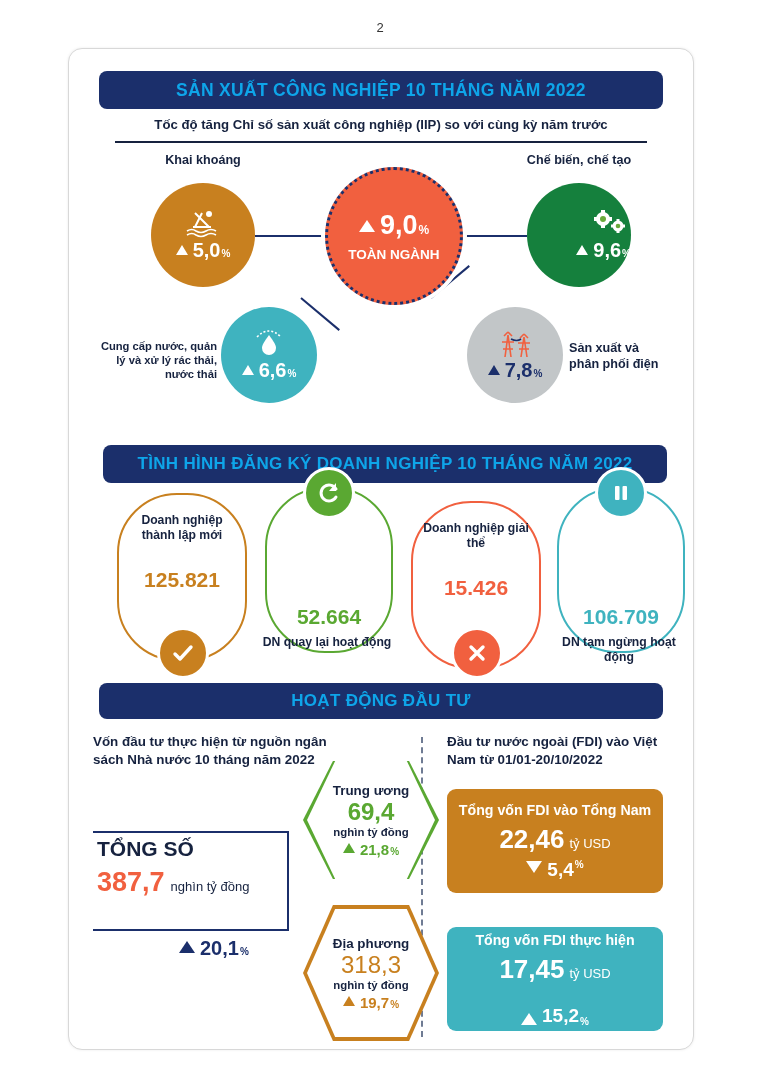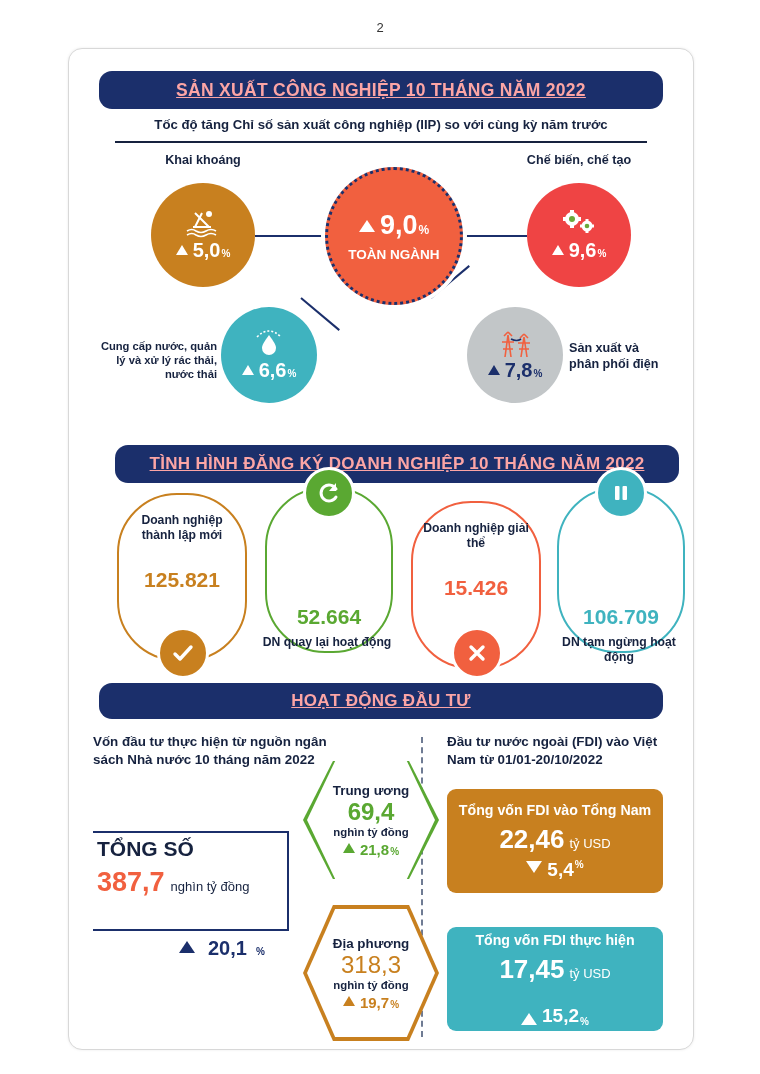--- a/index.html
+++ b/index.html
@@ -31,31 +31,30 @@
     width: 624px;
     height: 1000px;
     border: 1px solid #d8d8d8;
     border-radius: 14px;
     background: #fff;
     box-shadow: 0 0 3px rgba(0,0,0,0.08);
   }
   .banner {
     position: absolute;
     background: #1b2f6b;
-    color: #fca5a5;
-    border-radius: 13px;
+    color: #0ea5e9;
+    border-radius: 8px;
     display: flex;
     align-items: center;
     justify-content: center;
     font-weight: bold;
     letter-spacing: 0.3px;
-    text-decoration: underline;
   }
   #banner-iip { left: 30px; top: 22px; width: 564px; height: 38px; font-size: 17.5px; }
-  #banner-dn  { left: 46px; top: 396px; width: 564px; height: 38px; font-size: 17px; }
+  #banner-dn  { left: 34px; top: 396px; width: 564px; height: 38px; font-size: 17px; }
   #banner-dt  { left: 30px; top: 634px; width: 564px; height: 36px; font-size: 17px; }
 
   .subtitle {
     position: absolute;
     left: 46px;
     top: 68px;
     width: 532px;
     text-align: center;
     font-size: 13.2px;
     font-weight: bold;
@@ -97,21 +96,21 @@
 
   #circle-main {
     left: 256px; top: 118px; width: 132px; height: 132px;
     background: #f1603f;
     border: 3px dotted #1b2f6b;
     box-shadow: 0 0 0 4px #fff;
   }
   #circle-main .label-main { font-size: 13.5px; font-weight: bold; margin-top: 6px; }
 
   #circle-mining { left: 82px; top: 134px; width: 104px; height: 104px; background: #c8801f; }
-  #circle-manu   { left: 458px; top: 134px; width: 104px; height: 104px; background: #ef4444; }
+  #circle-manu   { left: 458px; top: 134px; width: 104px; height: 104px; background: #15803d; align-items: flex-end; }
   #circle-water  { left: 152px; top: 258px; width: 96px; height: 96px; background: #3fb3bf; }
   #circle-elec   { left: 398px; top: 258px; width: 96px; height: 96px; background: #c2c6c8; color: #1b2f6b;}
 
   .cap {
     position: absolute;
     font-size: 12.6px;
     font-weight: bold;
     color: #16223f;
     line-height: 1.25;
   }
@@ -312,21 +311,21 @@
   <div class="inv-title" style="left:378px; top:684px; width:240px;">Đầu tư nước ngoài (FDI) vào Việt Nam từ 01/01-20/10/2022</div>
 
   <div class="connector" style="left:24px; top:782px; width:196px; height:2px;"></div>
   <div class="connector" style="left:24px; top:880px; width:196px; height:2px;"></div>
   <div class="connector" style="left:218px; top:782px; width:2px; height:100px;"></div>
   <div style="position:absolute; left:28px; top:788px; font-size:21px; font-weight:bold; color:#16223f;">TỔNG SỐ</div>
   <div style="position:absolute; left:28px; top:818px; display:flex; align-items:baseline;">
     <span style="font-size:27px; font-weight:bold; color:#f1603f;">387,7</span>
     <span class="unit" style="margin-left:6px; color:#16223f;">nghìn tỷ đồng</span>
   </div>
-  <div style="position:absolute; left:110px; top:888px; display:flex; align-items:baseline;gap:8px;">
+  <div style="position:absolute; left:110px; top:888px; display:flex; align-items:baseline;">
     <span class="tri-up navy"></span>
     <span style="font-size:20px; font-weight:bold; color:#1b2f6b;">20,1</span>
       <span class="pct-sm" style="color:#1b2f6b;">%</span>
   </div>
 
   <div class="hexbox" style="left:234px; top:712px; width:136px; height:118px;">
     <div class="inner" style="background:#5aa832;">
       <div style="width:128px; height:132px; clip-path: polygon(22% 0%, 78% 0%, 100% 50%, 78% 100%, 22% 100%, 0% 50%); background:#fff; display:flex; flex-direction:column; align-items:center; justify-content:center;">
         <div style="font-size:13.4px; font-weight:bold; color:#16223f;">Trung ương</div>
         <div style="font-size:24px; font-weight:bold; color:#5aa832;">69,4</div>

